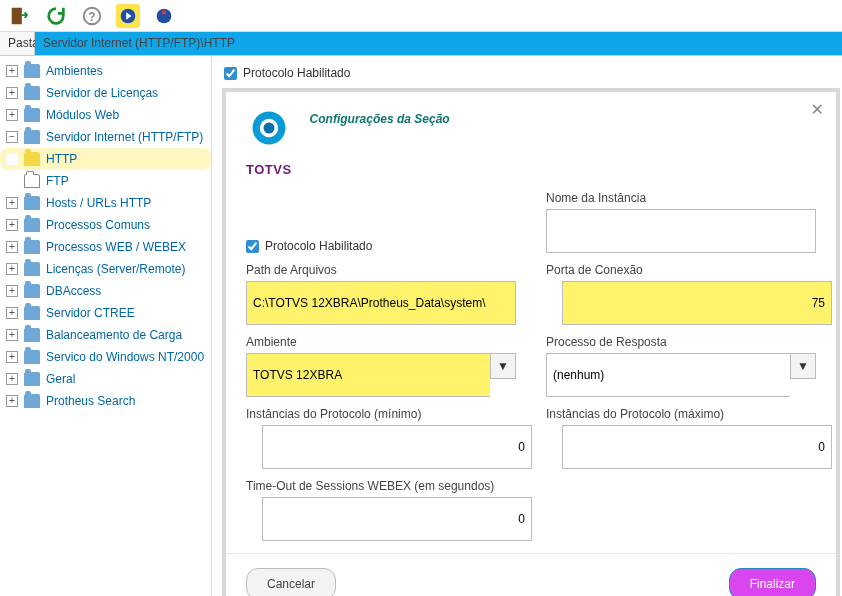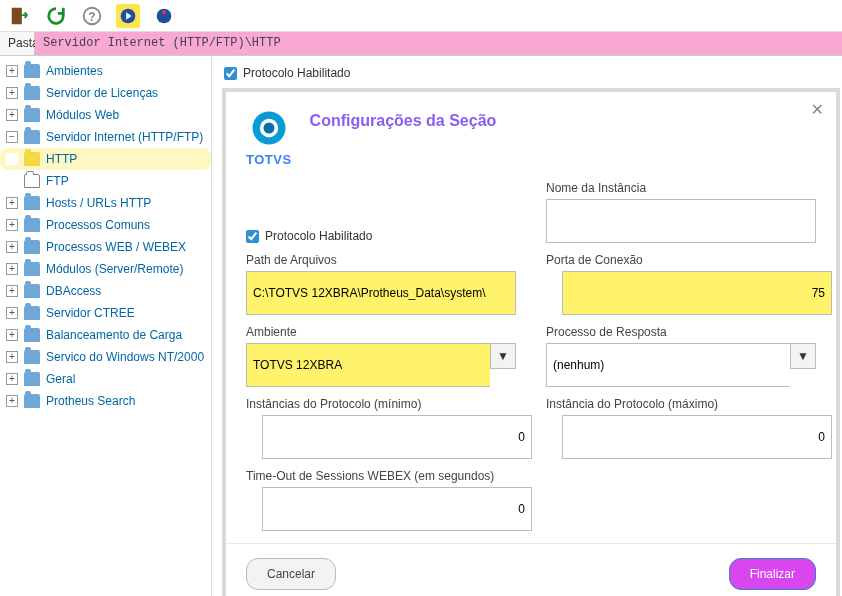--- a/index.html
+++ b/index.html
@@ -1,21 +1,21 @@
 <!DOCTYPE html>
 <html><head>
 <meta charset="utf-8">
 <style>
   * { box-sizing: border-box; margin: 0; padding: 0; }
   body { font-family: Arial, Helvetica, sans-serif; font-size: 12px; color: #333; background: #fff; width: 842px; height: 596px; overflow: hidden; }
   .toolbar { display: flex; gap: 12px; padding: 4px 8px; border-bottom: 1px solid #ddd; align-items: center; height: 32px; }
   .toolbar .tbtn { width: 24px; height: 24px; display: flex; align-items: center; justify-content: center; cursor: pointer; }
   .breadcrumb-row { display: flex; border-bottom: 1px solid #ccc; height: 24px; align-items: stretch; }
   .breadcrumb-row .lbl { padding: 4px 8px; border-right: 1px solid #ccc; background: #f7f7f7; width: 35px; }
-  .breadcrumb-row .path { flex: 1; padding: 4px 8px; background: #f9a8d4; color: #444; font-family: Liberation Mono, monospace; }
+  .breadcrumb-row .path { flex: 1; padding: 4px 8px; background: #0ea5e9; color: #444; }
   .main { display: flex; height: calc(596px - 56px); }
   .sidebar { width: 212px; border-right: 1px solid #ddd; overflow-y: auto; padding: 4px 0; }
   .tree ul { list-style: none; padding-left: 0; }
   .tree li { position: relative; }
   .node { display: flex; align-items: center; gap: 6px; padding: 4px 6px; cursor: pointer; color: #0066a6; }
   .node.selected { background: #fff7c2; border-radius: 8px; }
   .toggle { width: 12px; height: 12px; border: 1px solid #999; color: #555; display: flex; align-items: center; justify-content: center; font-size: 10px; line-height: 1; background: #fff; cursor: pointer; }
   .toggle.empty { border: none; }
   .folder { width: 16px; height: 14px; background: #6fa8d6; border-radius: 2px 2px 0 0; position: relative; }
   .folder::before { content: ""; position: absolute; top: -3px; left: 1px; width: 6px; height: 3px; background: #6fa8d6; border-radius: 2px 2px 0 0; }
@@ -27,22 +27,22 @@
   .content { flex: 1; padding: 10px 2px 10px 10px; position: relative; }
   .topchk { display: flex; align-items: center; gap: 6px; margin-bottom: 8px; padding-left: 2px; }
   .topchk input { accent-color: #2e90d1; }
   .wizard { border: 4px solid #d9d9d9; background: #fff; padding: 0; position: relative; }
   .wizard-inner { padding: 14px 20px 12px 20px; }
   .wizard-title { font-size: 18px; color: #555; margin-bottom: 12px; font-weight: normal; }
   .close-x { position: absolute; top: 8px; right: 12px; font-size: 16px; color: #888; cursor: pointer; }
   .wizard-head { display: flex; align-items: flex-start; gap: 18px; margin-bottom: 14px; }
   .logo { display: flex; flex-direction: column; align-items: center; }
   .logo svg { width: 44px; height: 44px; }
-  .logo-text { font-size: 13px; font-weight: bold; color: #3b82f6; letter-spacing: 0.5px; margin-top: 2px; }
-  .section-title { font-size: 16px; font-weight: bold; color: #8b5cf6; margin-top: 6px; }
+  .logo-text { font-size: 13px; font-weight: bold; color: #701a75; letter-spacing: 0.5px; margin-top: 12px; }
+  .section-title { font-size: 12px; font-weight: bold; color: #0f766e; margin-top: 6px; font-style: italic; }
   .form-grid { display: grid; grid-template-columns: 1fr 1fr; gap: 10px 30px; }
   .field label { display: block; margin-bottom: 4px; color: #444; }
   .ctrl { width: 100%; height: 44px; border: 1px solid #bbb; padding: 3px 6px; font-size: 12px; background: #fff; }
   .ctrl.right { text-align: right; margin-left: 16px; }
   .hl { background: #fff36b; }
   .select-wrap { display: flex; }
   .select-wrap .ctrl { flex: 1; border-right: none; }
   .select-btn { width: 26px; height: 26px; border: 1px solid #bbb; background: #f3f3f3; display: flex; align-items: center; justify-content: center; cursor: pointer; }
   .chkrow { display: flex; align-items: center; gap: 6px; }
   .wizard-footer { display: flex; justify-content: space-between; padding: 14px 20px; border-top: 1px solid #e8e8e8; }
@@ -156,21 +156,21 @@
             <div class="node">
               <div class="toggle">+</div>
               <div class="folder"></div>
               <span>Processos WEB / WEBEX</span>
             </div>
           </li>
           <li>
             <div class="node">
               <div class="toggle">+</div>
               <div class="folder"></div>
-              <span>Módulos (Server/Remote)</span>
+              <span>Licenças (Server/Remote)</span>
             </div>
           </li>
           <li>
             <div class="node">
               <div class="toggle">+</div>
               <div class="folder"></div>
               <span>DBAccess</span>
             </div>
           </li>
           <li>
@@ -269,21 +269,21 @@
                   <span>▼</span>
                 </div>
             </div>
           </div>
 
           <div class="field">
             <label>Instâncias do Protocolo (mínimo)</label>
             <input class="ctrl right" value="0" style="">
           </div>
           <div class="field">
-            <label>Instância do Protocolo (máximo)</label>
+            <label>Instâncias do Protocolo (máximo)</label>
             <input class="ctrl right" value="0" style="">
           </div>
 
           <div class="field">
             <label>Time-Out de Sessions WEBEX (em segundos)</label>
             <input class="ctrl right" value="0" style="">
           </div>
         </div>
       </div>
       <div class="wizard-footer">

